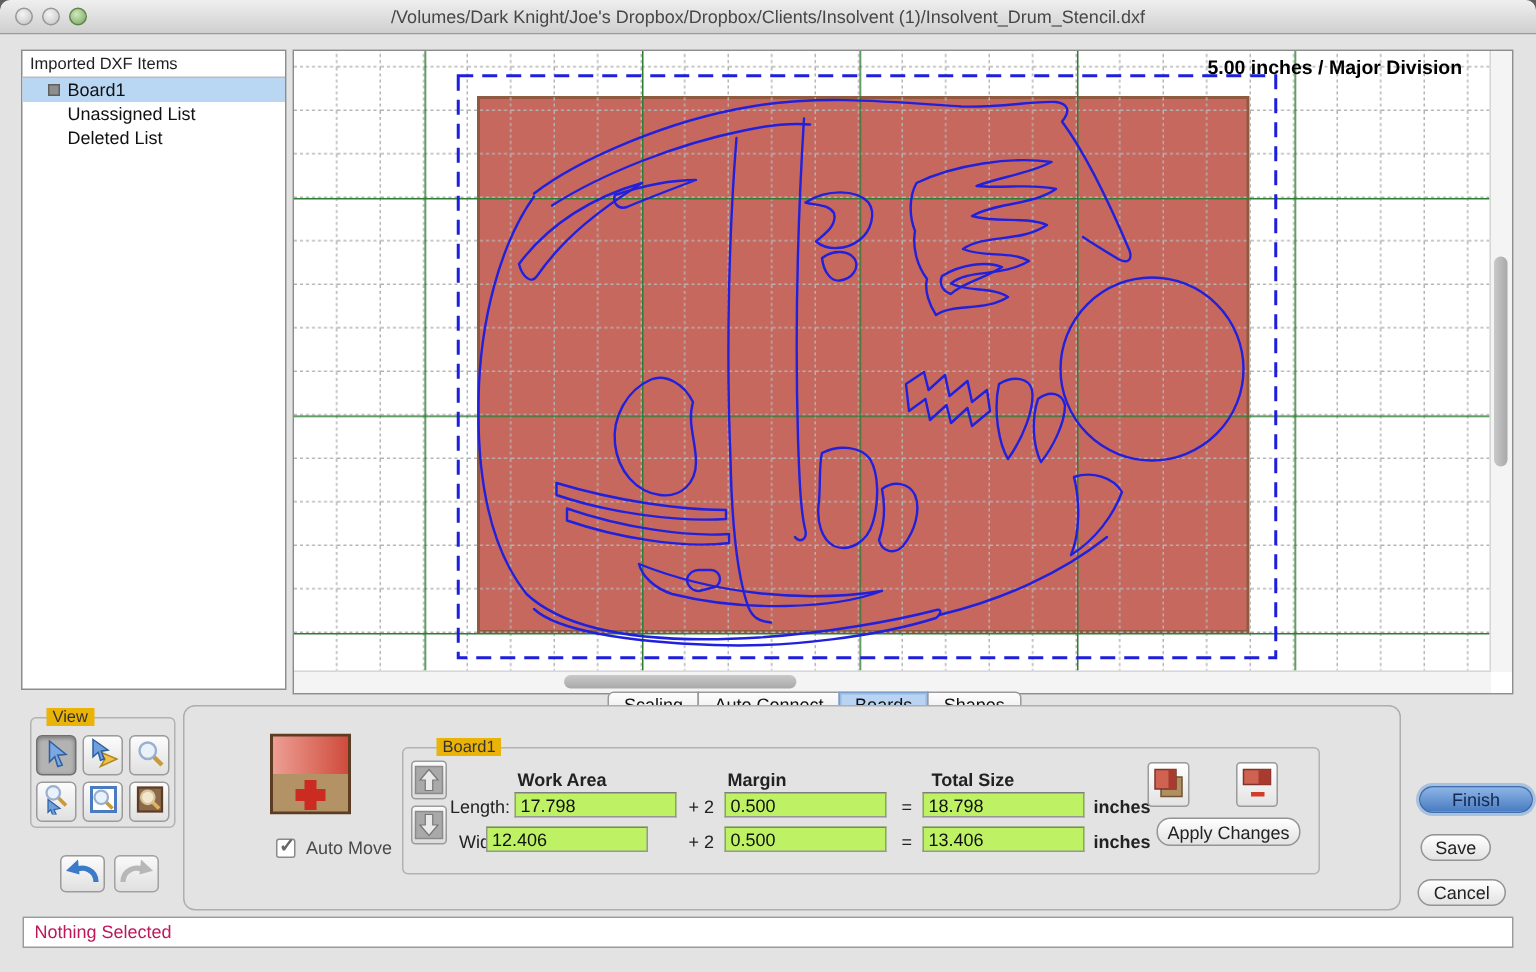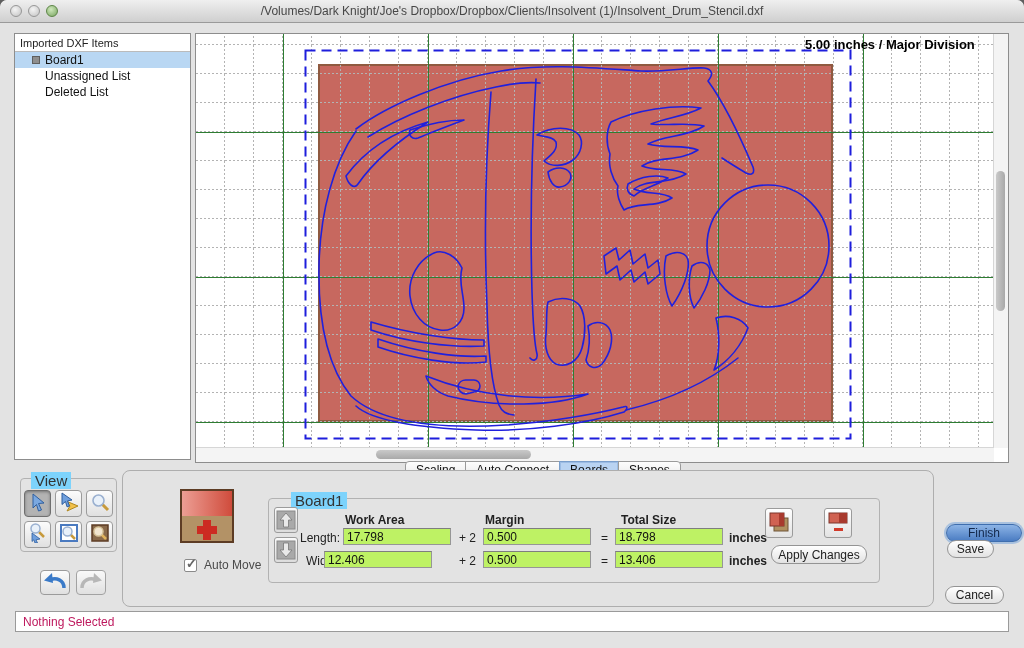--- a/index.html
+++ b/index.html
@@ -30,21 +30,21 @@
   .tabs{position:absolute;left:405px;top:461px;height:19px;display:flex;}
   .tab{font-size:12px;color:#111;line-height:17px;padding:0 10px;background:linear-gradient(#fdfdfd,#e7e7e7);
     border:1px solid #9a9a9a;margin-left:-1px;cursor:default;}
   .tab:first-child{border-radius:4px 0 0 4px;margin-left:0;}
   .tab:last-child{border-radius:0 4px 4px 0;}
   .tab.selected{background:#b9d3f2;border-color:#7a9ecb;box-shadow:inset 0 0 0 1px #9cbce4;}
   
   .big-panel{position:absolute;left:122px;top:470px;width:812px;height:137px;border:1px solid #aeaeae;border-radius:8px;box-sizing:border-box;background:#e3e3e3;}
   
   .groupbox{position:absolute;border:1px solid #b2b2b2;border-radius:4px;}
-  .legend{position:absolute;top:-7px;left:10px;background:#7dd3fc;padding:0 4px;font-size:15px;color:#333;}
+  .legend{position:absolute;top:-7px;left:10px;background:#eab308;padding:0 4px;font-size:11px;color:#333;}
   
   .colhead{position:absolute;font-size:12px;font-weight:700;color:#222;}
   .rowlabel{position:absolute;font-size:12px;color:#222;text-align:right;width:46px;}
   .field{position:absolute;width:108px;height:17px;border:1px solid #969696;border-top-color:#7e7e7e;background:#bef264;
     font-size:12px;font-family:"Liberation Sans",sans-serif;padding:0 3px;box-sizing:border-box;color:#111;}
   .op{position:absolute;font-size:12px;color:#222;}
   .units{position:absolute;font-size:12px;font-weight:700;color:#222;}
   .mini-btn{position:absolute;width:24px;height:26px;background:linear-gradient(#fafafa,#dcdcdc);border:1px solid #9b9b9b;border-radius:3px;padding:0;}
   .icon-btn{position:absolute;width:28px;height:30px;background:linear-gradient(#ffffff,#e3e3e3);border:1px solid #9b9b9b;border-radius:3px;padding:0;}
   .push-btn{background:linear-gradient(#ffffff,#e2e2e2);border:1px solid #949494;border-radius:9px;
@@ -58,21 +58,21 @@
   
   .automove-icon{position:absolute;left:180px;top:489px;}
   .checkbox-row{position:absolute;left:184px;top:558px;height:15px;}
   .checkbox{position:absolute;left:0;top:1px;width:13px;height:13px;background:#fff;border:1px solid #8a8a8a;border-radius:2px;box-sizing:border-box;}
   .checkbox .mark{position:absolute;left:1px;top:-4px;font-size:13px;color:#666;font-weight:700;}
   .checkbox-label{position:absolute;left:20px;top:0;font-size:12px;color:#4a4a4a;white-space:nowrap;}
   
   .finish-btn{position:absolute;left:946px;top:524px;width:76px;height:18px;border-radius:9px;
     background:linear-gradient(#8cb4e6,#4a7cc2);border:1px solid #3f6eae;font-size:12px;color:#13294d;
     font-family:"Liberation Sans",sans-serif;box-shadow:0 0 0 2px rgba(120,165,220,.55);}
-  .save-btn{left:947px;top:540px;width:47px;height:18px;font-size:12px;}
+  .save-btn{left:947px;top:556px;width:47px;height:18px;font-size:12px;}
   .cancel-btn{left:945px;top:586px;width:59px;height:18px;font-size:12px;}
   
   .status{position:absolute;left:15px;top:611px;width:994px;height:21px;background:#fff;border:1px solid #9a9a9a;box-sizing:border-box;}
   .status span{font-size:12px;color:#be185d;line-height:19px;padding-left:7px;display:inline-block;}
 </style>
 </head>
 <body>
 
 <div class="window">
 

